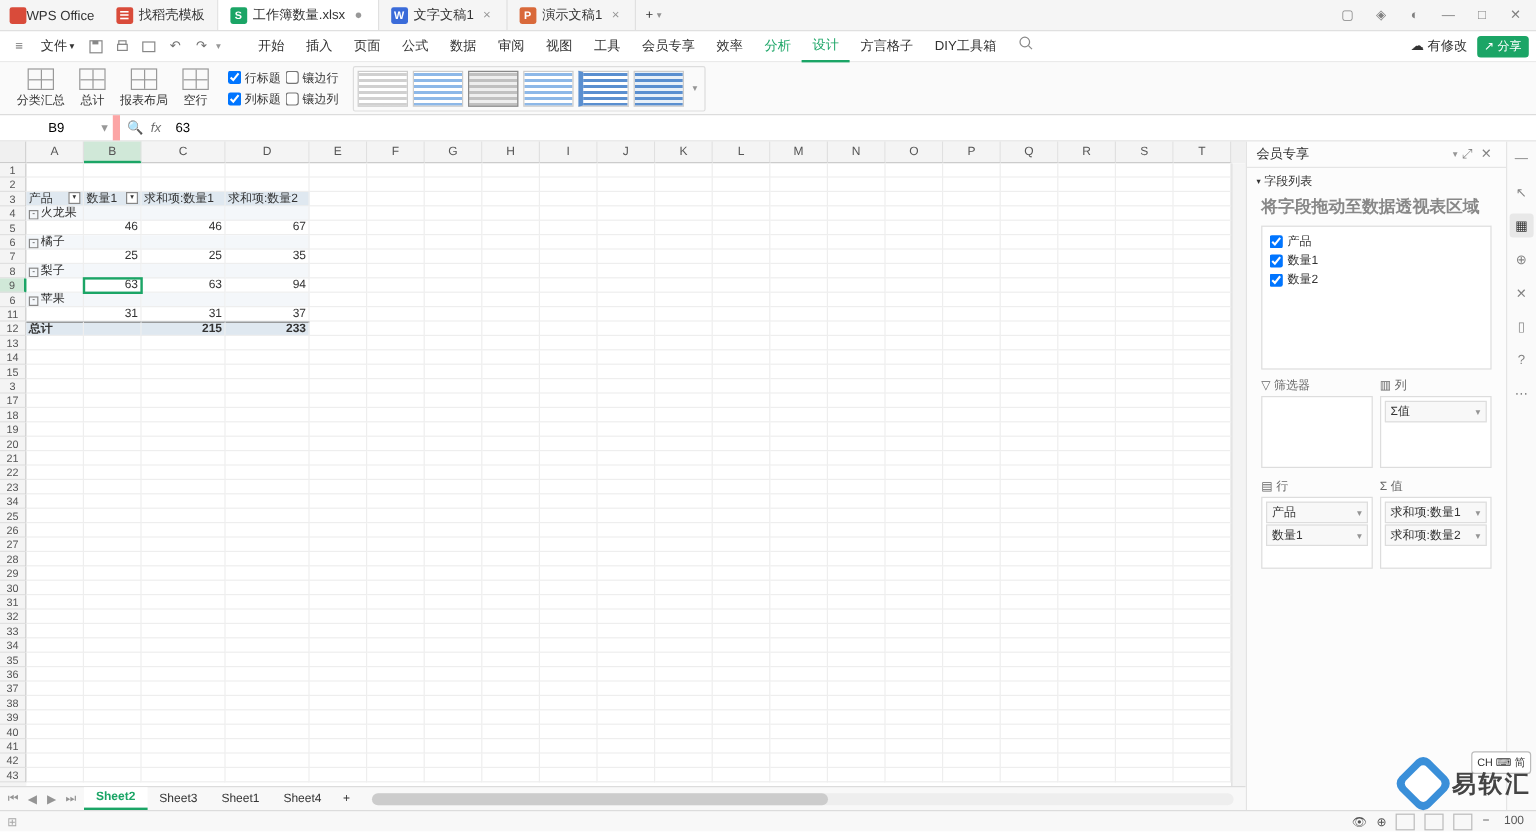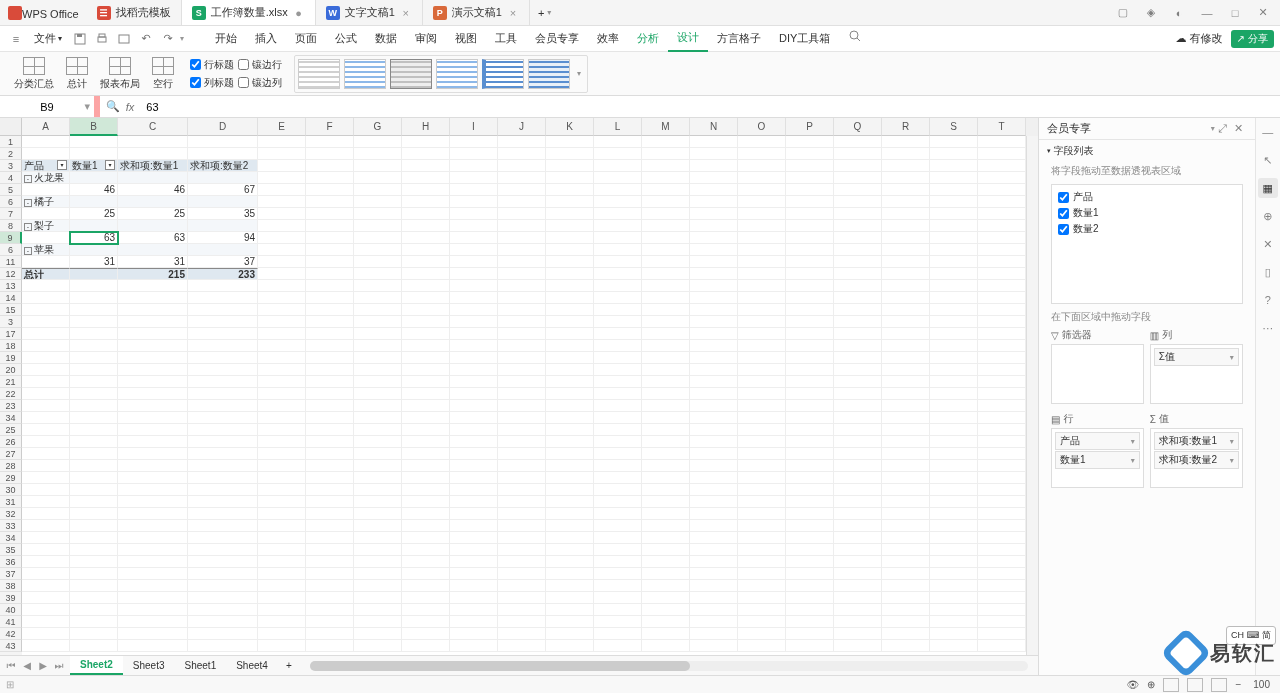--- a/index.html
+++ b/index.html
@@ -99,21 +99,21 @@
 .sheet-add { padding: 0 8px; }
 .hscroll-area { flex: 1; margin: 0 10px; height: 10px; background: #eee; border-radius: 5px; position: relative; }
 .hscroll-thumb { position: absolute; left: 0; width: 380px; height: 100%; background: #ccc; border-radius: 5px; }
 
 
 .side-panel { width: 240px; border-left: 1px solid #dcdcdc; display: flex; flex-direction: column; background: #fcfcfc; }
 .side-header { height: 22px; display: flex; align-items: center; padding: 0 8px; border-bottom: 1px solid #e5e5e5; }
 .side-title { flex: 1; font-size: 11px; }
 .side-h-btn { width: 16px; opacity: 0.6; text-align: center; }
 .section-title { padding: 4px 8px; font-size: 10px; display: flex; align-items: center; gap: 3px; }
-.section-sub { padding: 2px 12px; color: #888; font-size: 10px; }
+.section-sub { padding: 2px 12px; color: #888; font-size: 14px; font-weight: bold; }
 .field-box { margin: 4px 12px; border: 1px solid #ddd; padding: 4px; background: #fff; min-height: 120px; }
 .field-item { display: flex; align-items: center; gap: 4px; padding: 1px 2px; font-size: 10px; }
 .field-item input { width: 11px; height: 11px; }
 .area-grid { display: grid; grid-template-columns: 1fr 1fr; gap: 6px; padding: 0 12px 8px; }
 .area-box { }
 .area-label { display: flex; align-items: center; gap: 3px; font-size: 10px; color: #666; padding: 2px 0; }
 .area-content { border: 1px solid #ddd; min-height: 60px; background: #fff; padding: 2px; }
 .area-chip { display: flex; align-items: center; justify-content: space-between; border: 1px solid #ddd; padding: 1px 4px; margin: 1px; font-size: 10px; background: #f8f8f8; }
 .area-chip .dd { opacity: 0.5; font-size: 8px; }
 
@@ -1365,21 +1365,20 @@
         </label>
       <label class="field-item">
           <input type="checkbox" checked="" style="">
           <span>数量1</span>
         </label>
       <label class="field-item">
           <input type="checkbox" checked="" style="">
           <span>数量2</span>
         </label>
     </div>
-    <div class="section-sub">在下面区域中拖动字段</div>
     <div class="area-grid">
       <div class="area-box">
         <div class="area-label">
             <span>▽</span>
             <span>筛选器</span>
           </div>
         <div class="area-content"></div>
       </div>
       <div class="area-box">
         <div class="area-label">

